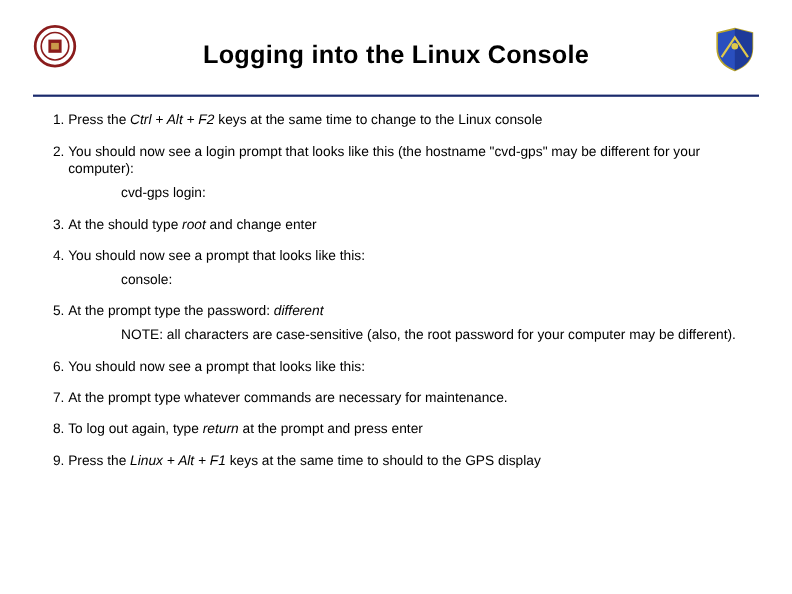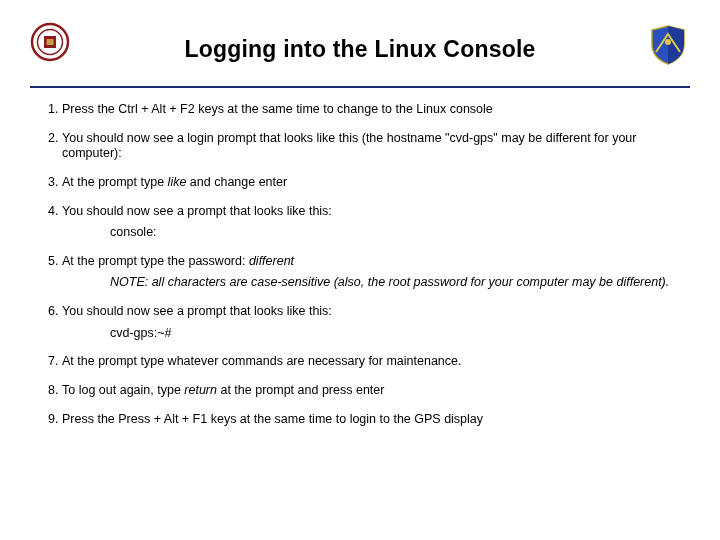--- a/index.html
+++ b/index.html
@@ -42,27 +42,27 @@
     margin: 4px 0 14px 0;
   }
   ol.steps {
     margin: 0;
     padding-left: 32px;
   }
   ol.steps > li {
     margin-bottom: 13px;
     line-height: 1.25;
   }
-  .keycombo { }
+  .keycombo { font-style: italic; }
   .inline-italic { font-style: italic; }
   .cmd { font-style: italic; }
   .indent {
     margin: 6px 0 0 48px;
   }
-  .note { font-style: italic; }
+  .note { }
 </style>
 </head>
 <body>
 
 <div class="slide">
 
   <div class="header">
     <span class="logo-left">
       <svg width="40" height="40" viewBox="0 0 40 40">
         <circle cx="20" cy="20" r="18" fill="#fff" stroke="#8a1c1c" stroke-width="2.5"></circle>
@@ -85,48 +85,48 @@
   <hr class="rule">
 
   <ol class="steps">
 
     <li>
       <span>Press the </span><span class="keycombo">Ctrl + Alt + F2</span><span> keys at the same time to change to the Linux console</span>
     </li>
 
     <li>
       <span>You should now see a login prompt that looks like this (the hostname "cvd-gps" may be different for your computer):</span>
+      <div class="indent">cvd-gps login:</div>
     </li>
 
     <li>
-      <span>At the prompt type </span><span class="inline-italic">like</span><span> and change enter</span>
+      <span>At the should type </span><span class="inline-italic">root</span><span> and change enter</span>
     </li>
 
     <li>
       <span>You should now see a prompt that looks like this:</span>
       <div class="indent">console:</div>
     </li>
 
     <li>
       <span>At the prompt type the password: </span><span class="inline-italic">different</span>
       <div class="indent note">NOTE: all characters are case-sensitive (also, the root password for your computer may be different).</div>
     </li>
 
     <li>
       <span>You should now see a prompt that looks like this:</span>
-      <div class="indent">cvd-gps:~#</div>
     </li>
 
     <li>
       <span>At the prompt type whatever commands are necessary for maintenance.</span>
     </li>
 
     <li>
       <span>To log out again, type </span><span class="cmd">return</span><span> at the prompt and press enter</span>
     </li>
 
     <li>
-      <span>Press the </span><span class="keycombo">Press + Alt + F1 </span><span> keys at the same time to login to the GPS display</span>
+      <span>Press the </span><span class="keycombo">Linux + Alt + F1 </span><span> keys at the same time to should to the GPS display</span>
     </li>
 
   </ol>
 
 </div>
 
 </body></html>

